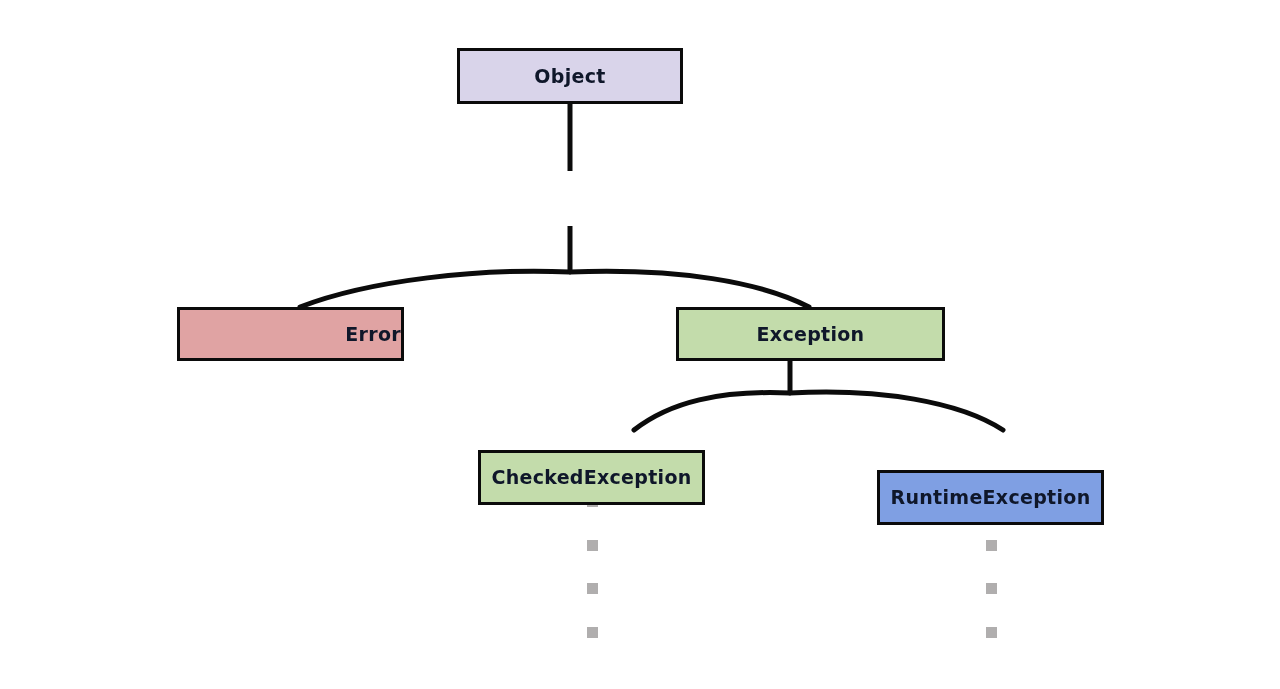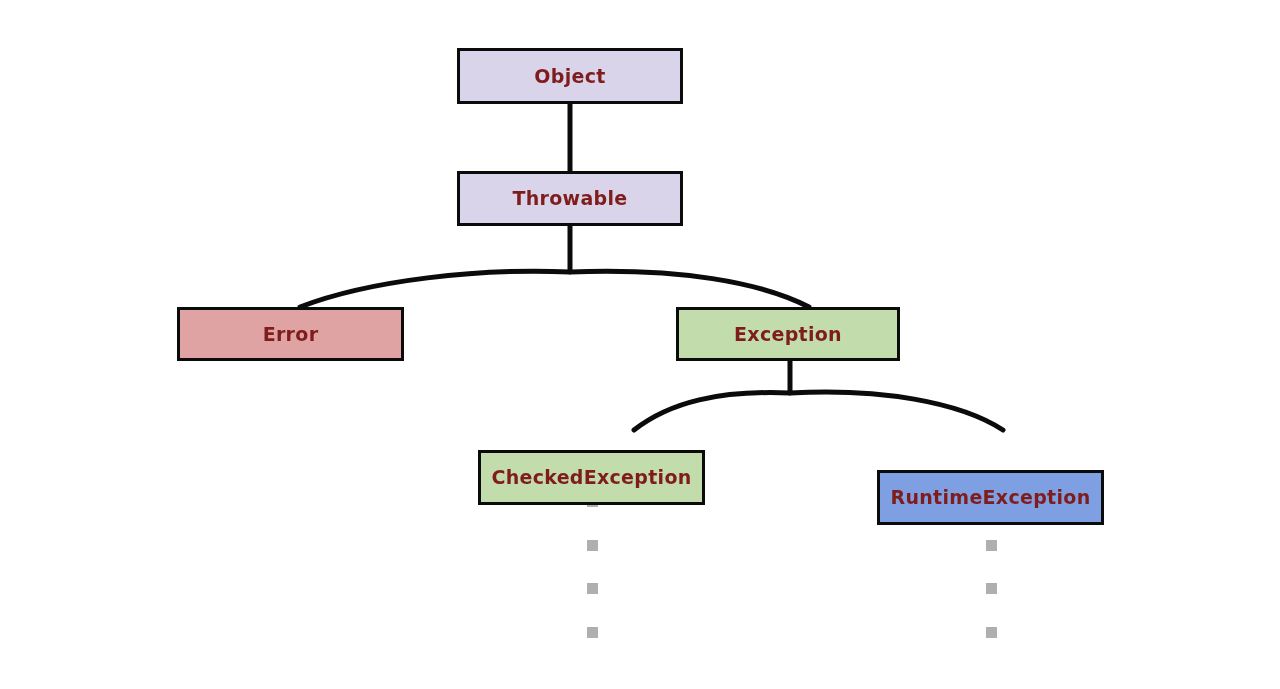--- a/index.html
+++ b/index.html
@@ -31,21 +31,21 @@
     display: flex;
     align-items: center;
     justify-content: center;
     z-index: 3;
   }
   .node-label {
     font-family: "DejaVu Sans", sans-serif;
     font-weight: 700;
     font-size: 19px;
     letter-spacing: 0.3px;
-    color: #7f1d1d;
+    color: #0f172a;
     white-space: nowrap;
     line-height: 1;
   }
   .ellipsis-dot {
     position: absolute;
     width: 11px;
     height: 11px;
     background: #b0aeae;
     z-index: 2;
   }
@@ -69,29 +69,26 @@
 
     <path d="M 790 393 C 720 390, 670 402, 634 430" fill="none" stroke="#0b0b0b" stroke-width="5" stroke-linecap="round"></path>
 
     <path d="M 790 393 C 880 388, 960 402, 1003 430" fill="none" stroke="#0b0b0b" stroke-width="5" stroke-linecap="round"></path>
   </svg>
 
   <div class="node" style="left: 457px; top: 48px; width: 226px; height: 56px; background: rgb(217, 212, 234); border-color: rgb(11, 11, 11);">
     <span class="node-label">Object</span>
   </div>
 
-  <div class="node" style="left: 457px; top: 171px; width: 226px; height: 55px; background: rgb(217, 212, 234); border-color: rgb(11, 11, 11);">
-    <span class="node-label">Throwable</span>
-  </div>
 
-  <div class="node" style="left: 177px; top: 307px; width: 227px; height: 54px; background: rgb(224, 163, 163); border-color: rgb(11, 11, 11);">
+  <div class="node" style="left: 177px; top: 307px; width: 227px; height: 54px; background: rgb(224, 163, 163); border-color: rgb(11, 11, 11); justify-content: flex-end;">
     <span class="node-label">Error</span>
   </div>
 
-  <div class="node" style="left: 676px; top: 307px; width: 224px; height: 54px; background: rgb(195, 220, 171); border-color: rgb(11, 11, 11); text-align: center;">
+  <div class="node" style="left: 676px; top: 307px; width: 269px; height: 54px; background: rgb(195, 220, 171); border-color: rgb(11, 11, 11); text-align: center;">
     <span class="node-label">Exception</span>
   </div>
 
   <div class="node" style="left: 478px; top: 430px; width: 227px; height: 55px; background: rgb(195, 220, 171); border-color: rgb(11, 11, 11); margin-top: 20px;">
     <span class="node-label">CheckedException</span>
   </div>
 
   <div class="node" style="left: 877px; top: 430px; width: 227px; height: 55px; background: rgb(127, 159, 227); border-color: rgb(11, 11, 11); margin-top: 40px;">
     <span class="node-label">RuntimeException</span>
   </div>

